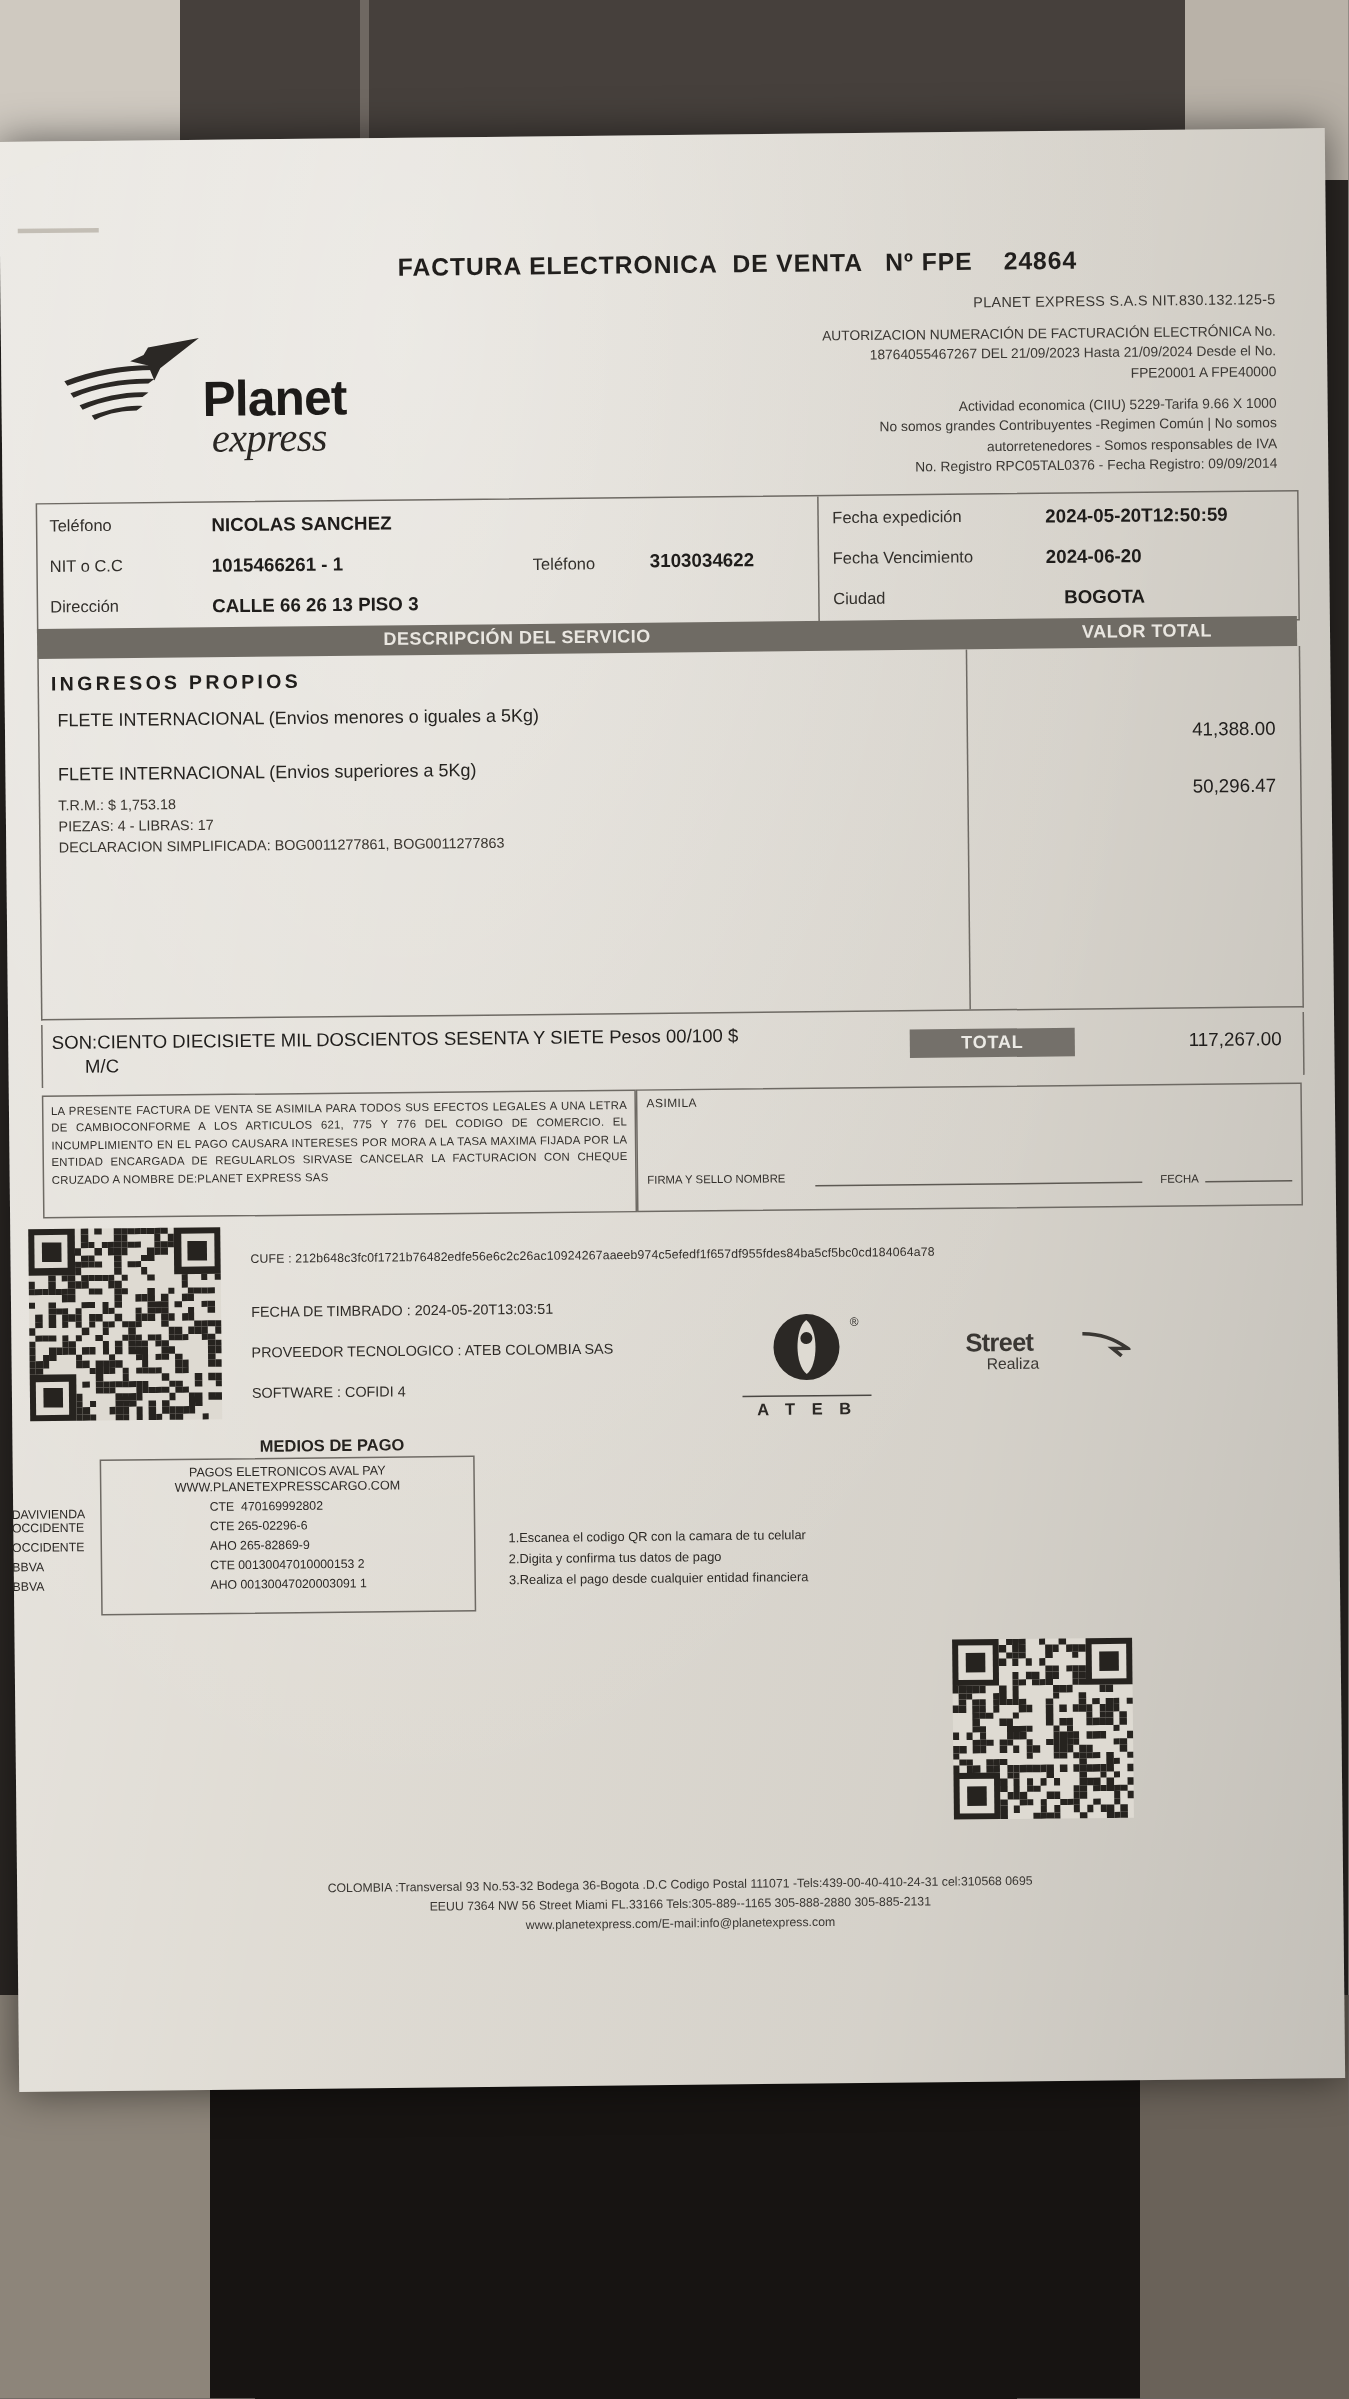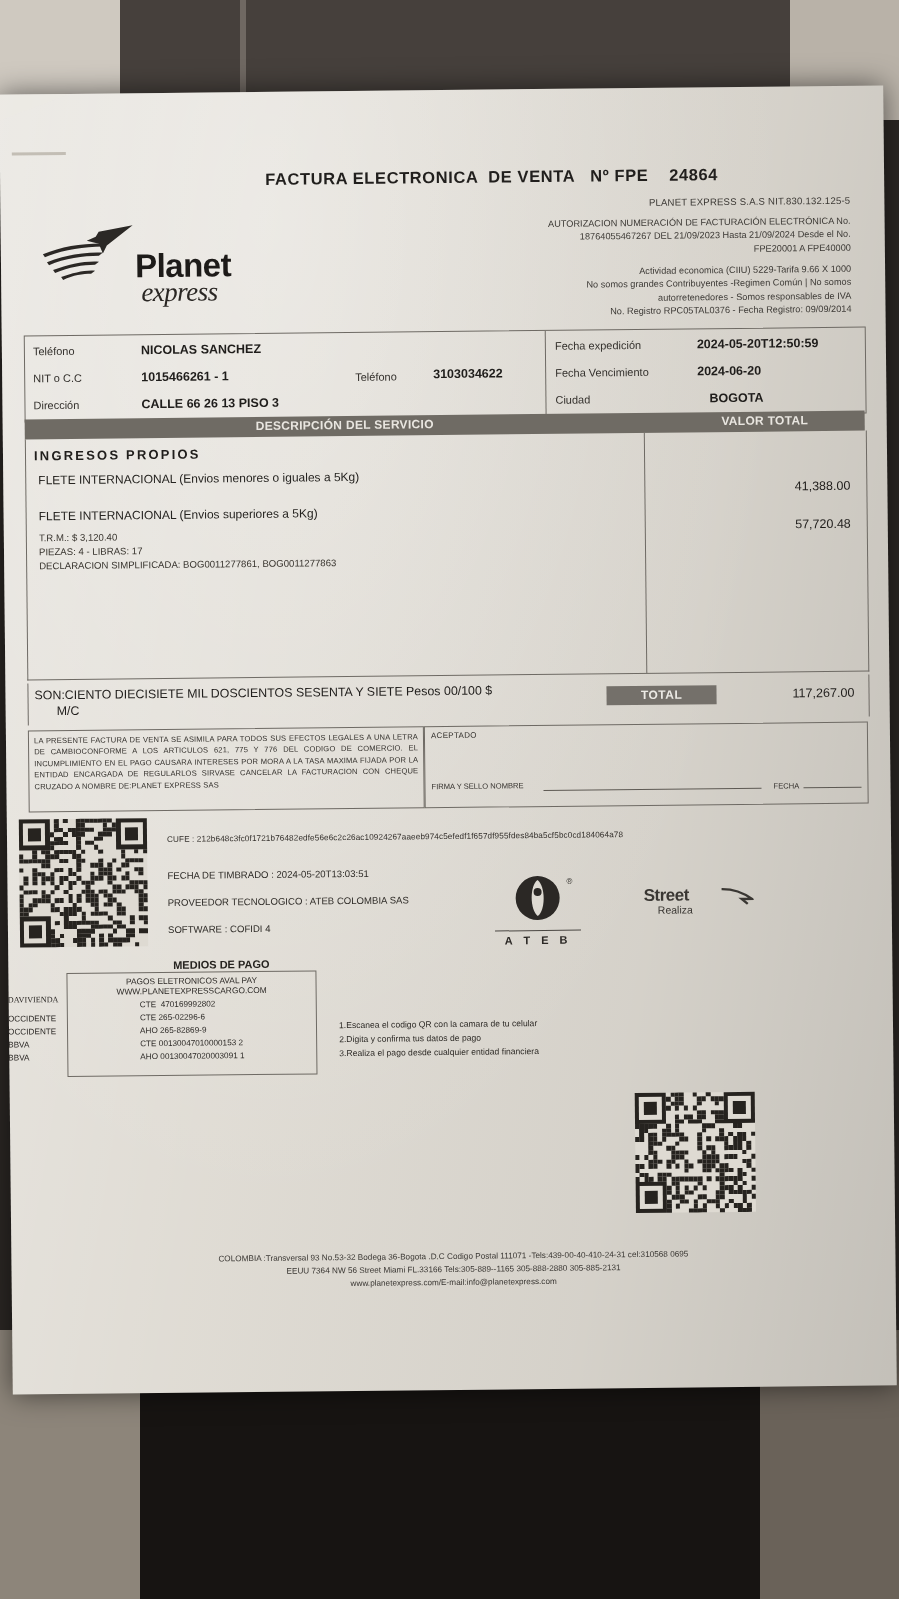--- a/index.html
+++ b/index.html
@@ -300,37 +300,37 @@
     </div>
 
     <div class="tbody">
       <div class="vsep"></div>
       <div class="ing">INGRESOS PROPIOS</div>
 
       <div class="li1">FLETE INTERNACIONAL (Envios menores o iguales a 5Kg)</div>
       <div class="amt1">41,388.00</div>
 
       <div class="li2">FLETE INTERNACIONAL (Envios superiores a 5Kg)</div>
-      <div class="amt2">57,720.48</div>
-
-      <div class="sub" style="top:92px;">T.R.M.: $ 3,120.40</div>
+      <div class="amt2">50,296.47</div>
+
+      <div class="sub" style="top:92px;">T.R.M.: $ 1,753.18</div>
       <div class="sub" style="top:106px;">PIEZAS: 4 - LIBRAS: 17</div>
       <div class="sub" style="top:120px;">DECLARACION SIMPLIFICADA: BOG0011277861, BOG0011277863</div>
     </div>
 
     <div class="totrow">
       <div class="son">SON:CIENTO DIECISIETE MIL DOSCIENTOS SESENTA Y SIETE Pesos 00/100 $</div>
       <div class="son2">M/C</div>
       <div class="totbtn">TOTAL</div>
       <div class="tot-amt">117,267.00</div>
     </div>
 
     <div class="lbox">LA PRESENTE FACTURA DE VENTA SE ASIMILA PARA TODOS SUS EFECTOS LEGALES A UNA LETRA DE CAMBIOCONFORME A LOS ARTICULOS  621, 775  Y  776  DEL CODIGO  DE  COMERCIO.  EL INCUMPLIMIENTO EN EL PAGO CAUSARA INTERESES POR MORA A LA TASA MAXIMA FIJADA POR LA ENTIDAD ENCARGADA DE REGULARLOS SIRVASE CANCELAR LA FACTURACION CON CHEQUE CRUZADO  A NOMBRE DE:PLANET EXPRESS SAS</div>
     <div class="abox">
-      <div class="t">ACEPTADO</div>
+      <div class="t">ASIMILA</div>
       <div class="f">FIRMA Y SELLO NOMBRE</div>
       <div class="line1"></div>
       <div class="fch">FECHA</div>
       <div class="line2"></div>
     </div>
 
     <div class="qr qr-left" id="qr-left">
         <div class="cell" style="left: 35.3103px; top: 0px; width: 4.41379px; height: 4.41379px;"></div>
         <div class="cell" style="left: 44.1379px; top: 0px; width: 4.41379px; height: 4.41379px;"></div>
         <div class="cell" style="left: 57.3793px; top: 0px; width: 4.41379px; height: 4.41379px;"></div>
@@ -676,21 +676,21 @@
       <svg width="34" height="20" viewBox="0 0 34 20" style="position:absolute;left:76px;top:0;">
         <path d="M2 4 C14 4, 24 8, 32 14 L22 14 L28 19" fill="none" stroke="#3a3733" stroke-width="2.4"></path>
       </svg>
     </div>
 
     <div class="mp-title">MEDIOS DE PAGO</div>
     <div class="mpbox">
       <div class="h1">PAGOS ELETRONICOS AVAL PAY</div>
       <div class="h2">WWW.PLANETEXPRESSCARGO.COM</div>
 
-      <div class="bank" style="top:21px;font-family:Liberation Serif, serif;">DAVIVIENDA</div>
+      <div class="bank" style="top:31px;">DAVIVIENDA</div>
       <div class="acct" style="top:27px;">CTE  470169992802</div>
 
       <div class="bank" style="top:40px;">OCCIDENTE</div>
       <div class="acct" style="top:40px;">CTE 265-02296-6</div>
 
       <div class="bank" style="top:53px;">OCCIDENTE</div>
       <div class="acct" style="top:53px;">AHO 265-82869-9</div>
 
       <div class="bank" style="top:66px;">BBVA</div>
       <div class="acct" style="top:66px;">CTE 00130047010000153 2</div>

